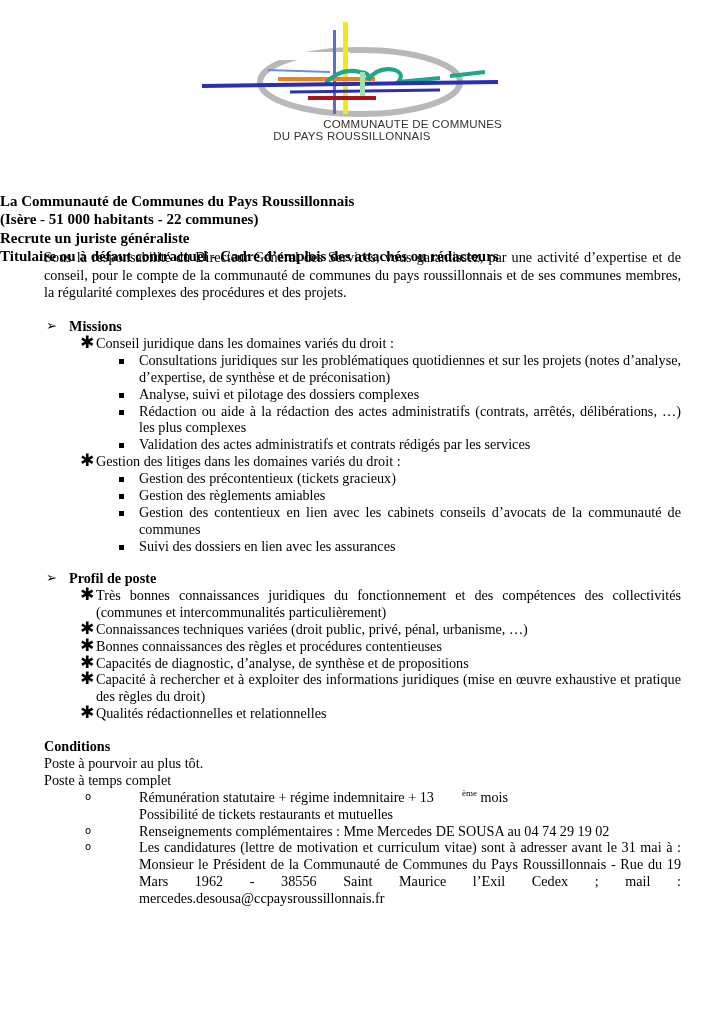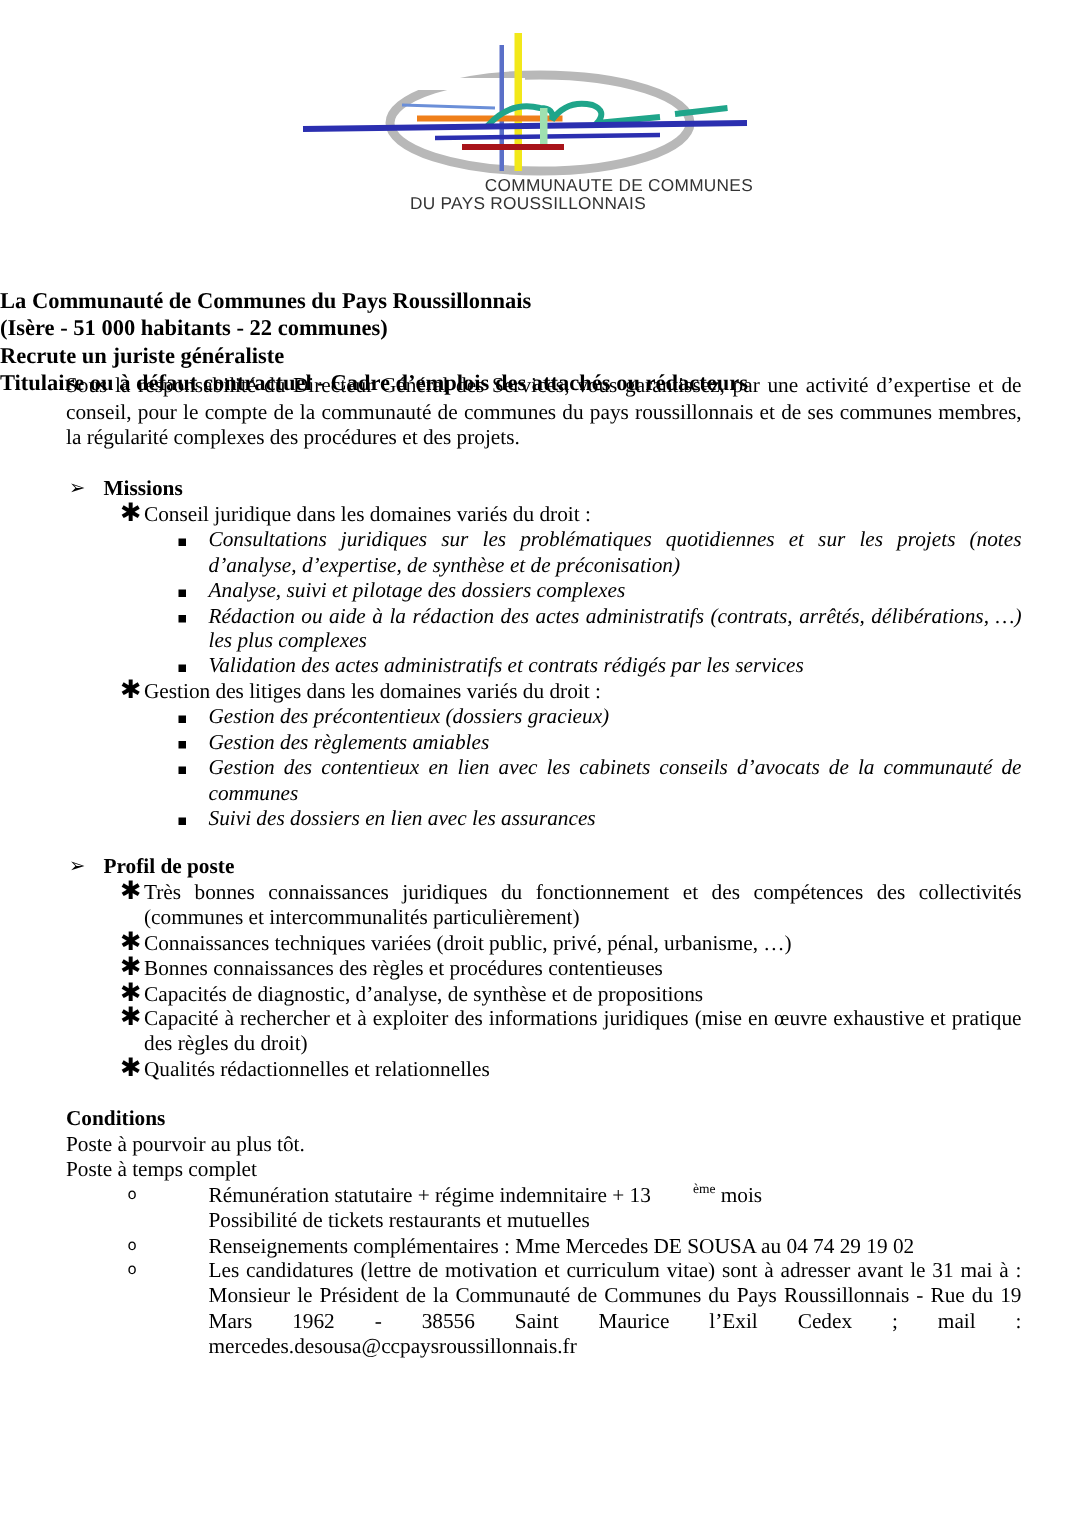--- a/index.html
+++ b/index.html
@@ -31,21 +31,21 @@
     .sec-head { position: relative; padding-left: 25px; font-weight: bold; }
     .sec-head .arrow {
       position: absolute; left: 2px; top: 0; font-weight: normal; font-size: 13px;
       font-family: "DejaVu Sans", sans-serif;
     }
     .l1item { position: relative; padding-left: 52px; text-align: justify; }
     .l1item .star {
       position: absolute; left: 36px; top: -1px; font-size: 17px; font-weight: bold;
       font-family: "DejaVu Sans", sans-serif;
     }
-    .l2item { position: relative; padding-left: 95px; text-align: justify; font-style: italic; }
+    .l2item { position: relative; padding-left: 95px; text-align: justify; }
     .l2item .sq {
       position: absolute; left: 75px; top: 7px; width: 5px; height: 5px; background: #000;
     }
     .cond-head { font-weight: bold; }
     .circ { position: relative; padding-left: 95px; text-align: justify; }
     .circ .o {
       position: absolute; left: 41px; top: 0; font-family: "DejaVu Sans", sans-serif; font-size: 10px;
     }
     .plain { position: relative; }
     sup { font-size: 9px; line-height: 0; vertical-align: 6px; margin-left: 28px; }
@@ -93,21 +93,21 @@
   </div>
   <div class="l2item"><span class="sq"></span><span>Consultations juridiques sur les problématiques quotidiennes et sur les projets (notes d’analyse, d’expertise, de synthèse et de préconisation)</span></div>
   <div class="l2item"><span class="sq"></span><span>Analyse, suivi et pilotage des dossiers complexes</span></div>
   <div class="l2item"><span class="sq"></span><span>Rédaction ou aide à la rédaction des actes administratifs (contrats, arrêtés, délibérations, …) les plus complexes</span></div>
   <div class="l2item"><span class="sq"></span><span>Validation des actes administratifs et contrats rédigés par les services</span></div>
 
   <div class="l1item">
     <span class="star">✱</span>
     <span>Gestion des litiges dans les domaines variés du droit :</span>
   </div>
-  <div class="l2item"><span class="sq"></span><span>Gestion des précontentieux (dossiers gracieux)</span></div>
+  <div class="l2item"><span class="sq"></span><span>Gestion des précontentieux (tickets gracieux)</span></div>
   <div class="l2item"><span class="sq"></span><span>Gestion des règlements amiables</span></div>
   <div class="l2item"><span class="sq"></span><span>Gestion des contentieux en lien avec les cabinets conseils d’avocats de la communauté de communes</span></div>
   <div class="l2item"><span class="sq"></span><span>Suivi des dossiers en lien avec les assurances</span></div>
 </div>
 
 <div class="section" style="top:570px;">
   <div class="sec-head">
     <span class="arrow">➢</span>
     <span>Profil de poste</span>
   </div>

